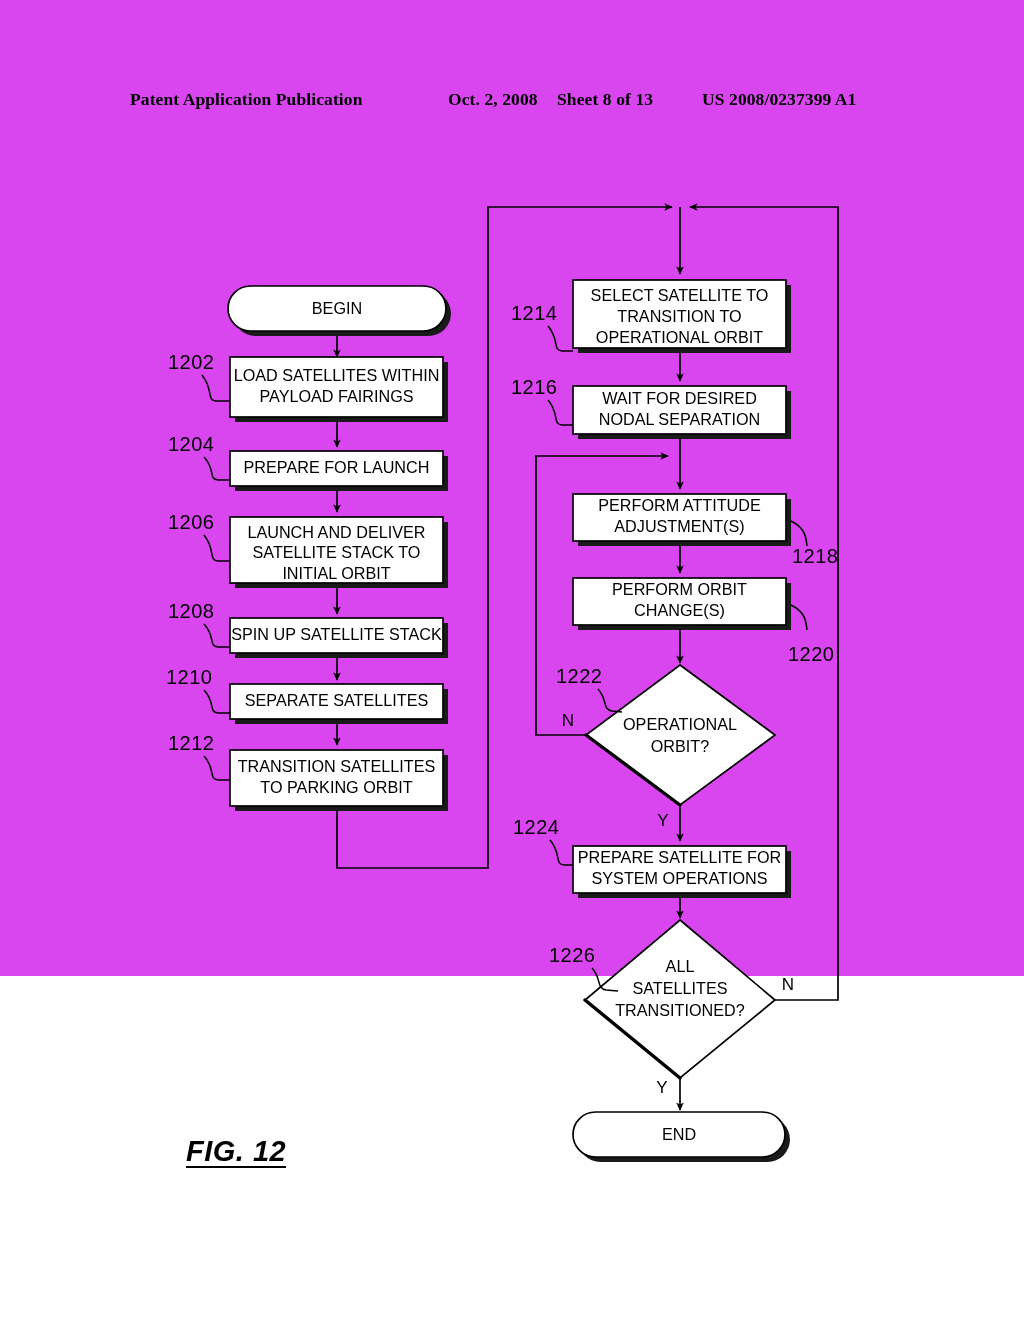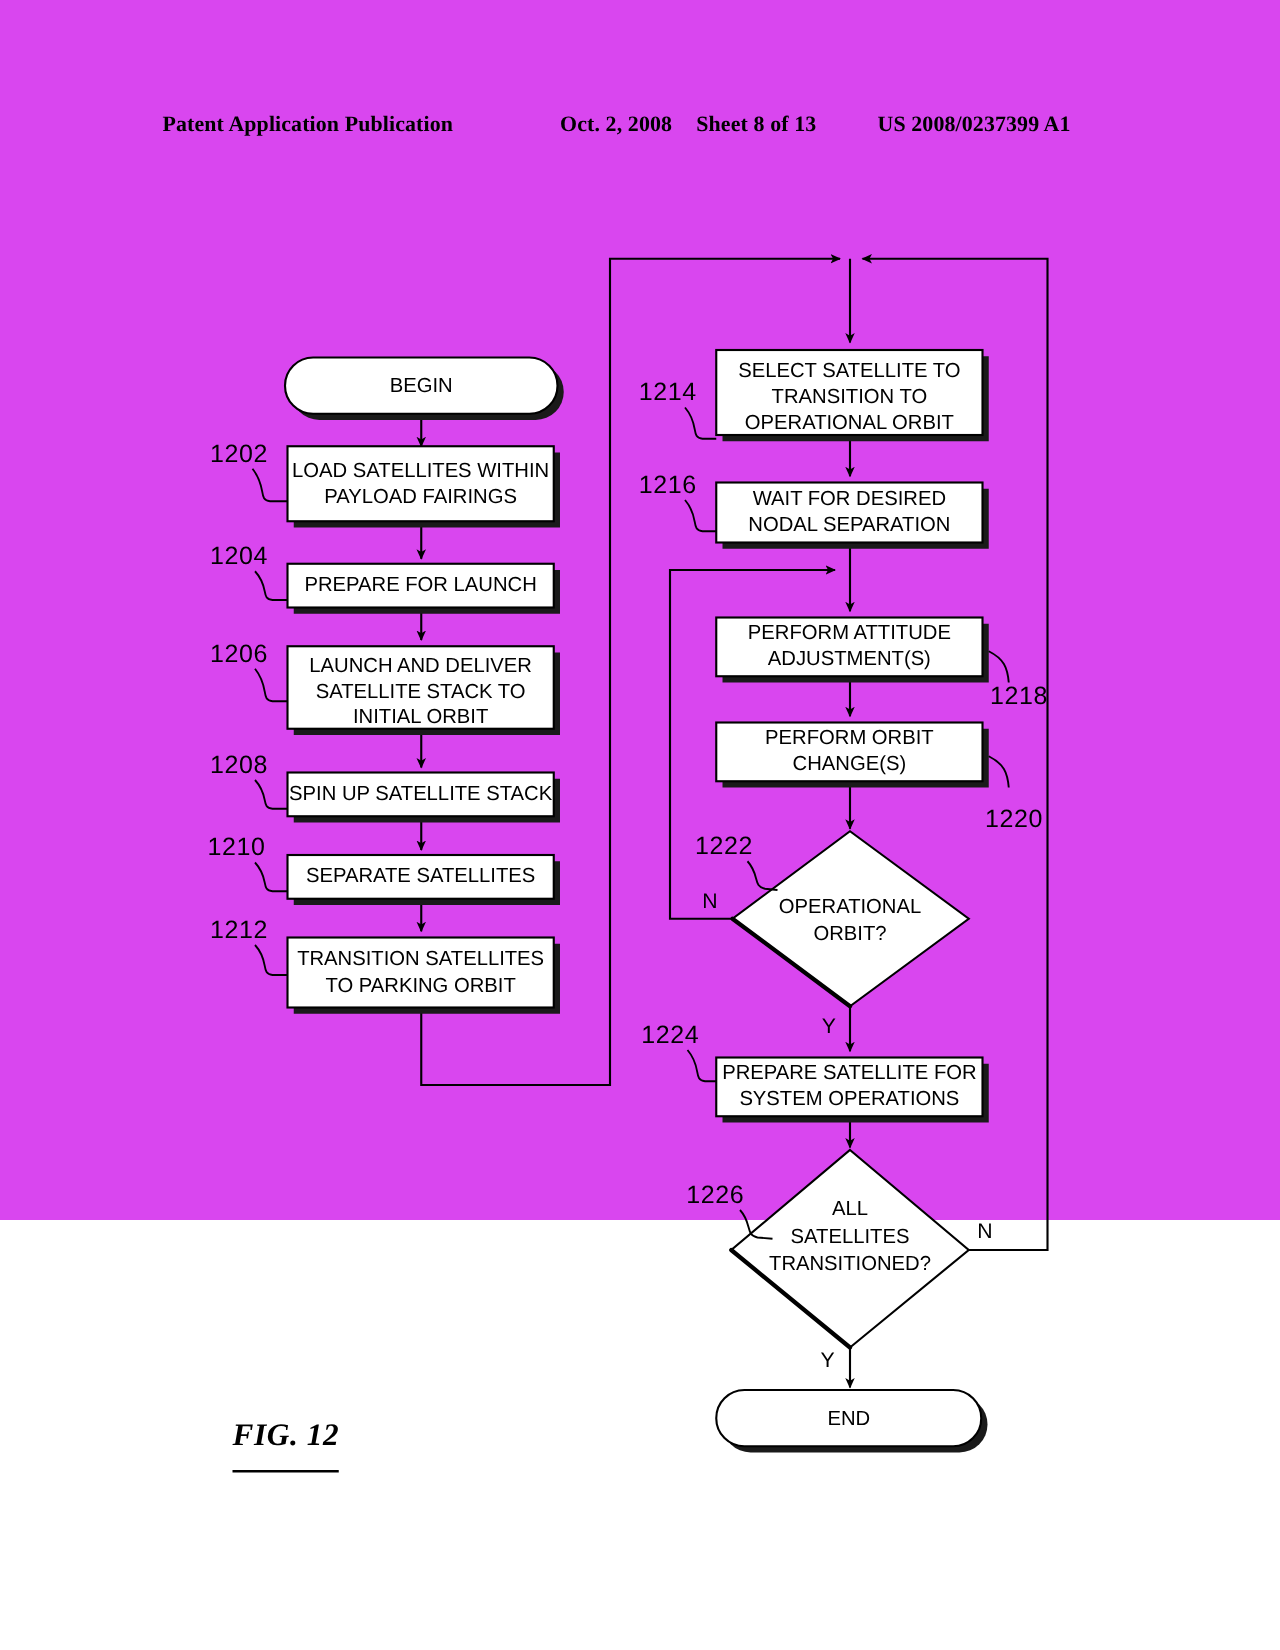--- a/index.html
+++ b/index.html
@@ -43,27 +43,27 @@
     position: absolute;
     left: 0;
     top: 0;
     width: 1024px;
     height: 1320px;
   }
   .fig-label {
     position: absolute;
     left: 186px;
     top: 1136px;
-    font-family: Liberation Serif, serif;
+    font-family: Liberation Sans, sans-serif;
     font-style: italic;
     font-weight: bold;
-    font-size: 25px;
+    font-size: 29px;
     letter-spacing: 0.5px;
     border-bottom: 2px solid #000;
-    padding-bottom: 14px;
+    padding-bottom: 0;
     line-height: 1.05;
   }
   text {
     font-family: "Liberation Sans", sans-serif;
     fill: #000;
   }
   .boxtext { font-size: 16.2px; text-anchor: middle; dominant-baseline: middle; }
   .termtext { font-size: 16.2px; text-anchor: middle; dominant-baseline: middle; }
   .diatext { font-size: 16.2px; text-anchor: middle; dominant-baseline: middle; }
   .refnum  { font-size: 20px; text-anchor: start; dominant-baseline: middle; letter-spacing: 0.5px; }

